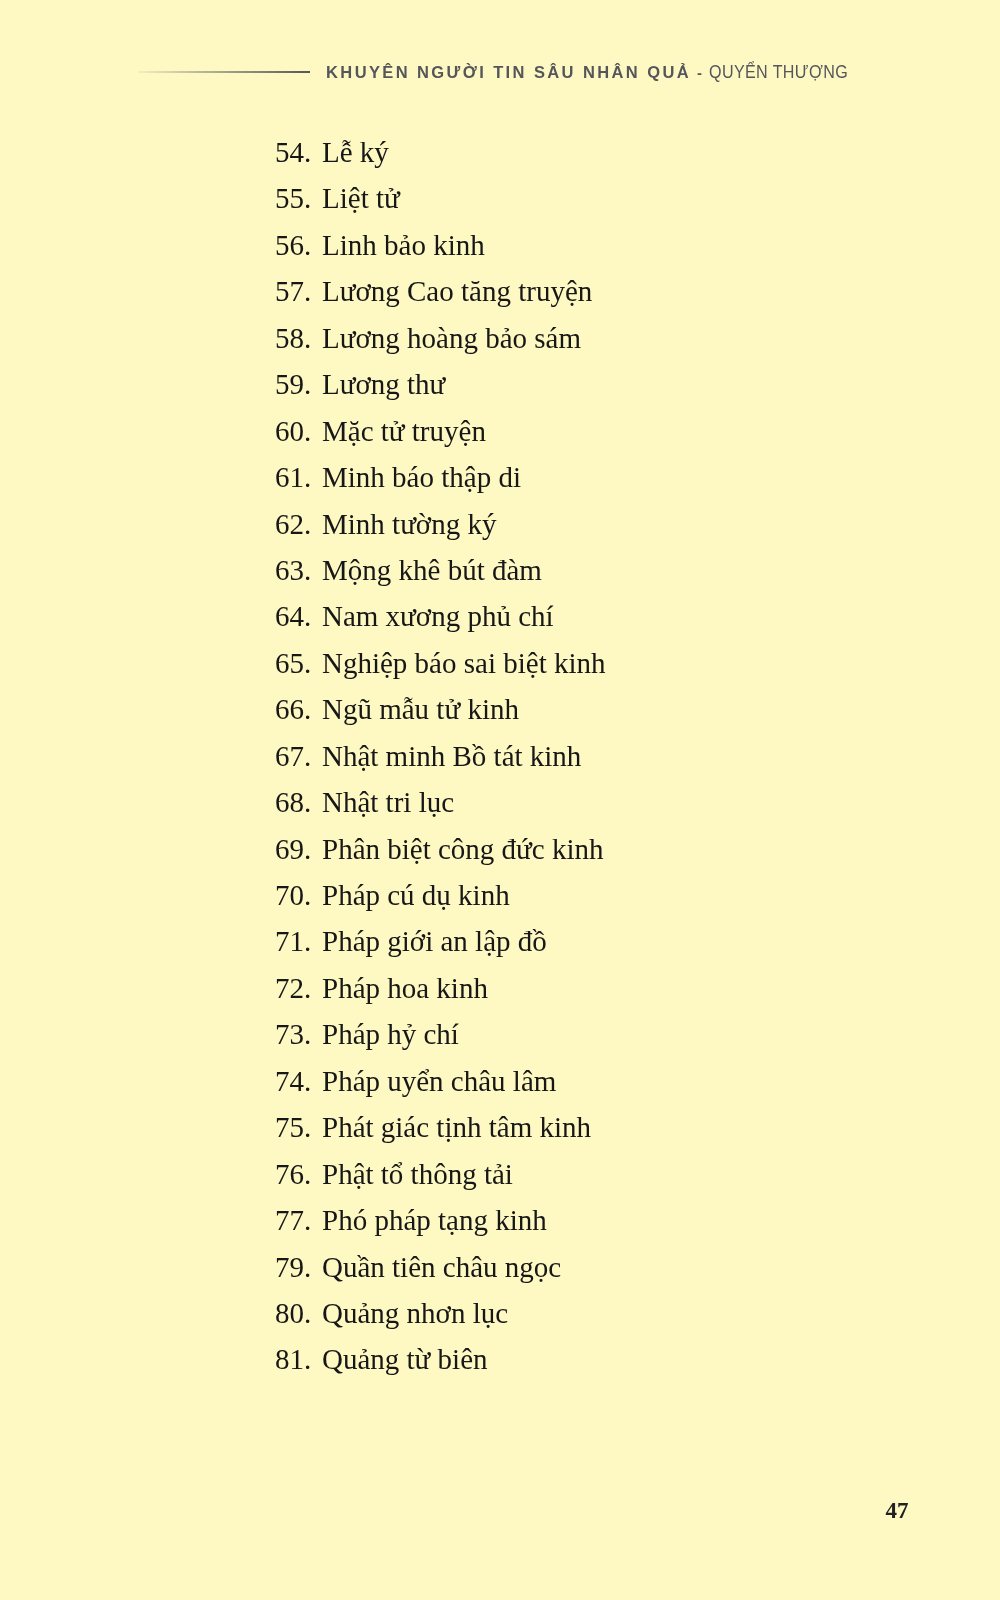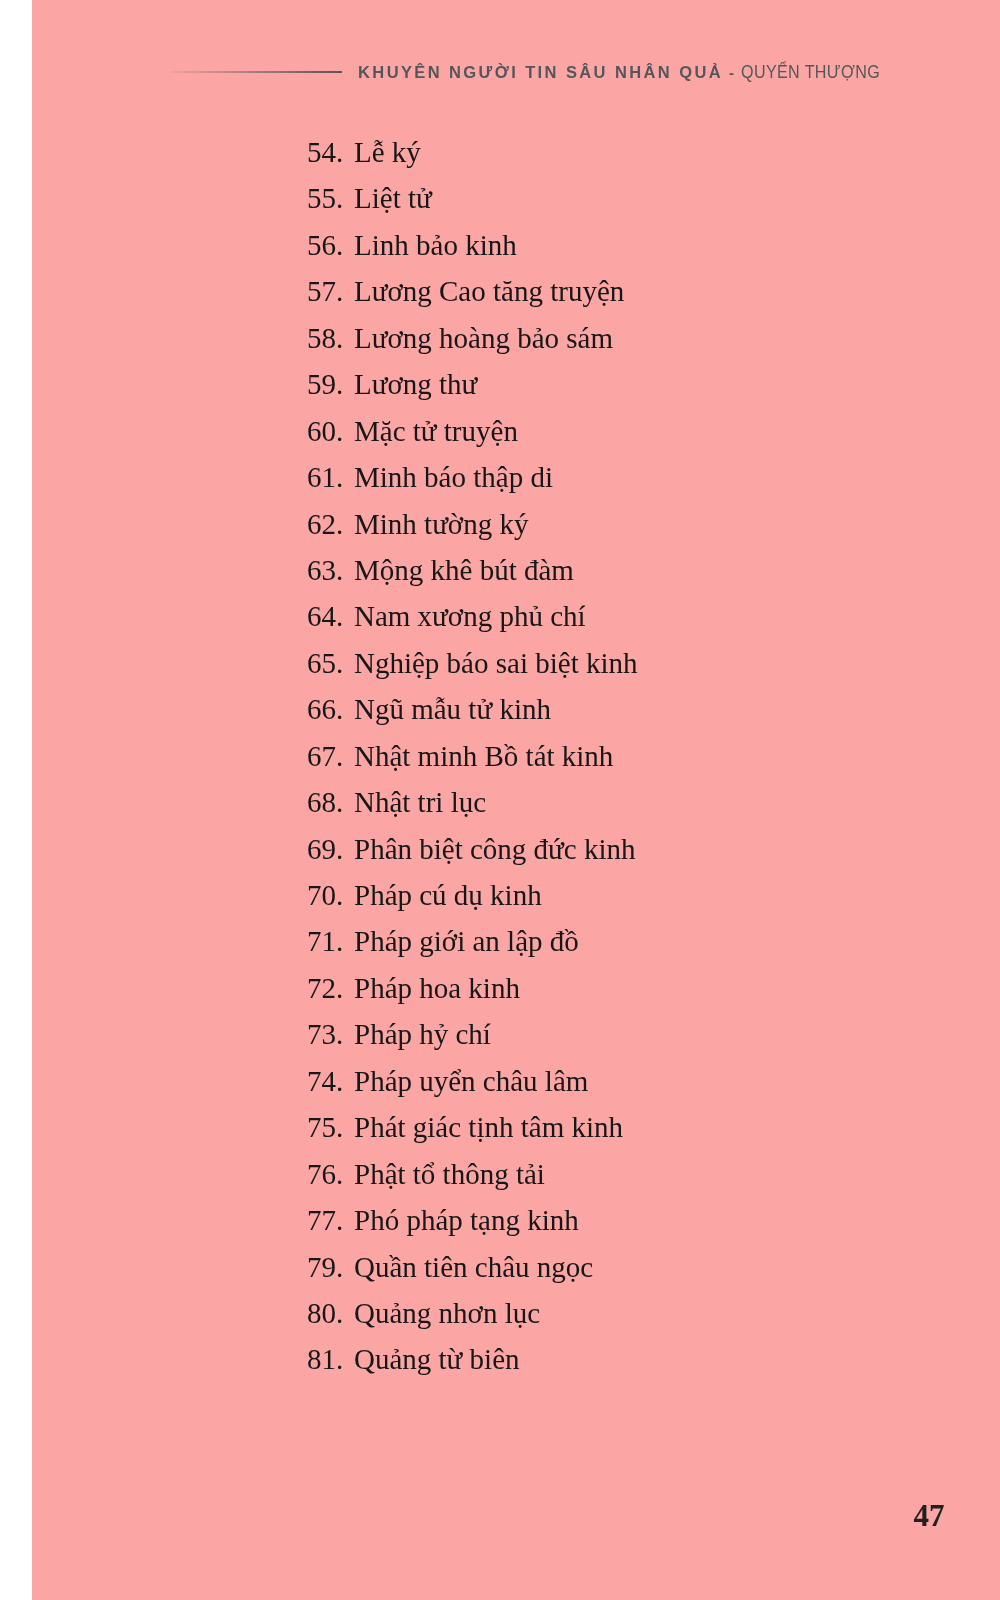--- a/index.html
+++ b/index.html
@@ -7,22 +7,21 @@
     width: 1000px;
     height: 1600px;
     background: #ffffff;
     font-family: "Liberation Serif", "DejaVu Serif", serif;
     position: relative;
     overflow: hidden;
   }
   .page {
     position: absolute;
     inset: 0;
-    background: #fca5a5;
-    margin-left: 32px;
+    background: #fef9c3;
   }
   
   .running-header {
     position: absolute;
     left: 0;
     top: 56px;
     width: 1000px;
     height: 36px;
   }
   .header-rule {
@@ -85,21 +84,21 @@
   .item-text {
     flex: 0 0 auto;
   }
   
   .page-number {
     position: absolute;
     left: 852px;
     top: 1498px;
     width: 90px;
     text-align: center;
-    font-size: 31px;
+    font-size: 23px;
     font-weight: 700;
     color: #212121;
     font-family: "Liberation Serif", "DejaVu Serif", serif;
   }
 </style>
 </head>
 <body>
 
 <div class="page">
 

